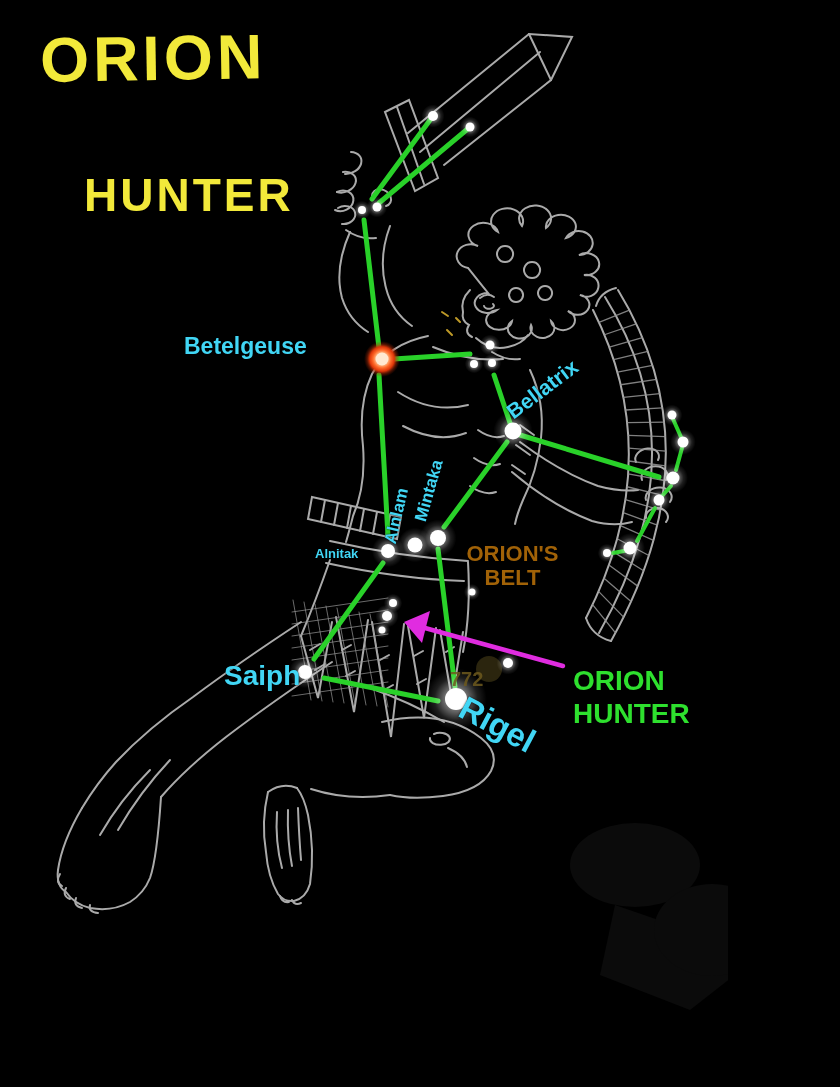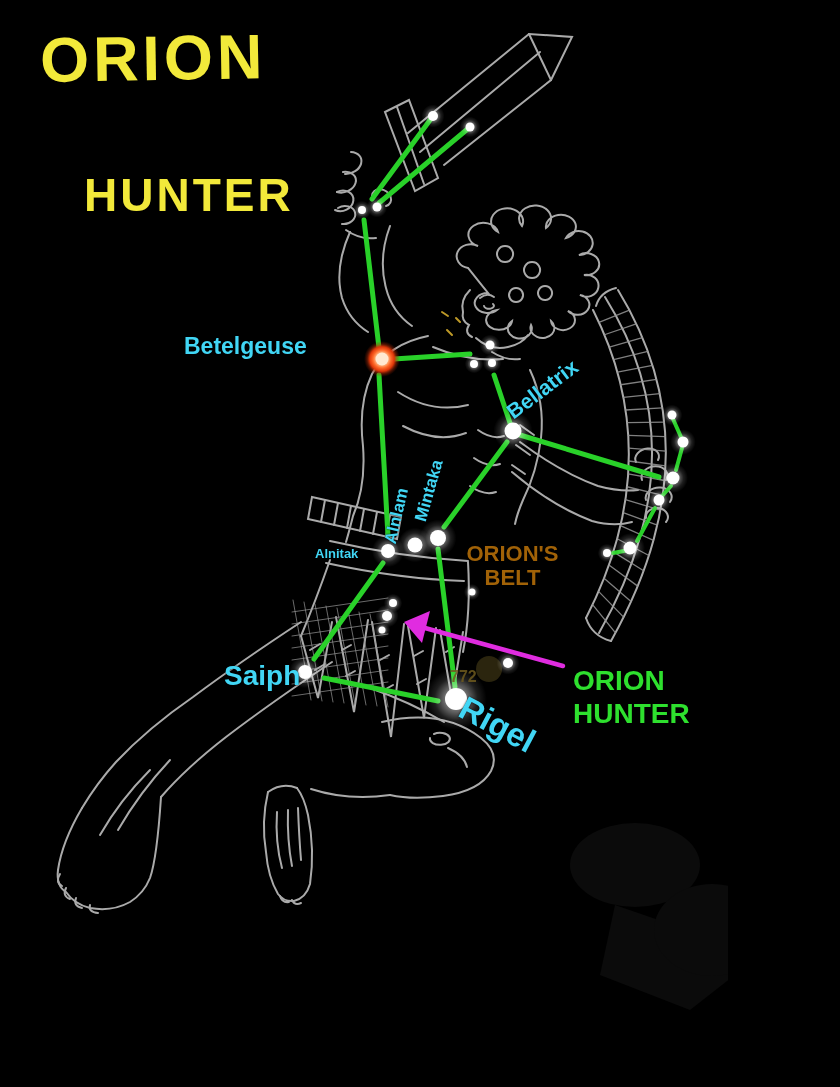--- a/index.html
+++ b/index.html
@@ -17,21 +17,21 @@
   #title-hunter{left:84px;top:170px;font-size:46px;letter-spacing:3px;}
   #lbl-betelgeuse{left:184px;top:334px;font-size:23px;}
   #lbl-bellatrix{left:516px;top:400px;font-size:21px;transform:rotate(-37deg);transform-origin:left bottom;}
   #lbl-mintaka{left:430px;top:505px;font-size:17px;transform:rotate(-74deg);transform-origin:left bottom;}
   #lbl-alnilam{left:400px;top:527px;font-size:17px;transform:rotate(-77deg);transform-origin:left bottom;}
   #lbl-alnitak{left:315px;top:539px;font-size:13px;margin-top:8px;}
   #lbl-saiph{left:224px;top:661px;font-size:28px;}
   #lbl-rigel{left:470px;top:690px;font-size:33px;transform:rotate(28deg);transform-origin:left top;}
   #lbl-belt{left:455px;top:542px;width:115px;text-align:center;font-size:22px;line-height:24px;}
   #lbl-nebula{left:573px;top:664px;font-size:28px;line-height:33px;}
-  #lbl-772{left:450px;top:668px;font-size:16px;}
+  #lbl-772{left:450px;top:668px;font-size:20px;}
 </style>
 </head>
 <body>
 
 <div id="page">
 
   <svg id="art" viewBox="0 0 840 1087" xmlns="http://www.w3.org/2000/svg">
     <defs>
       <radialGradient id="betelgrad">
         <stop offset="0%" stop-color="#fff4e0"></stop>

